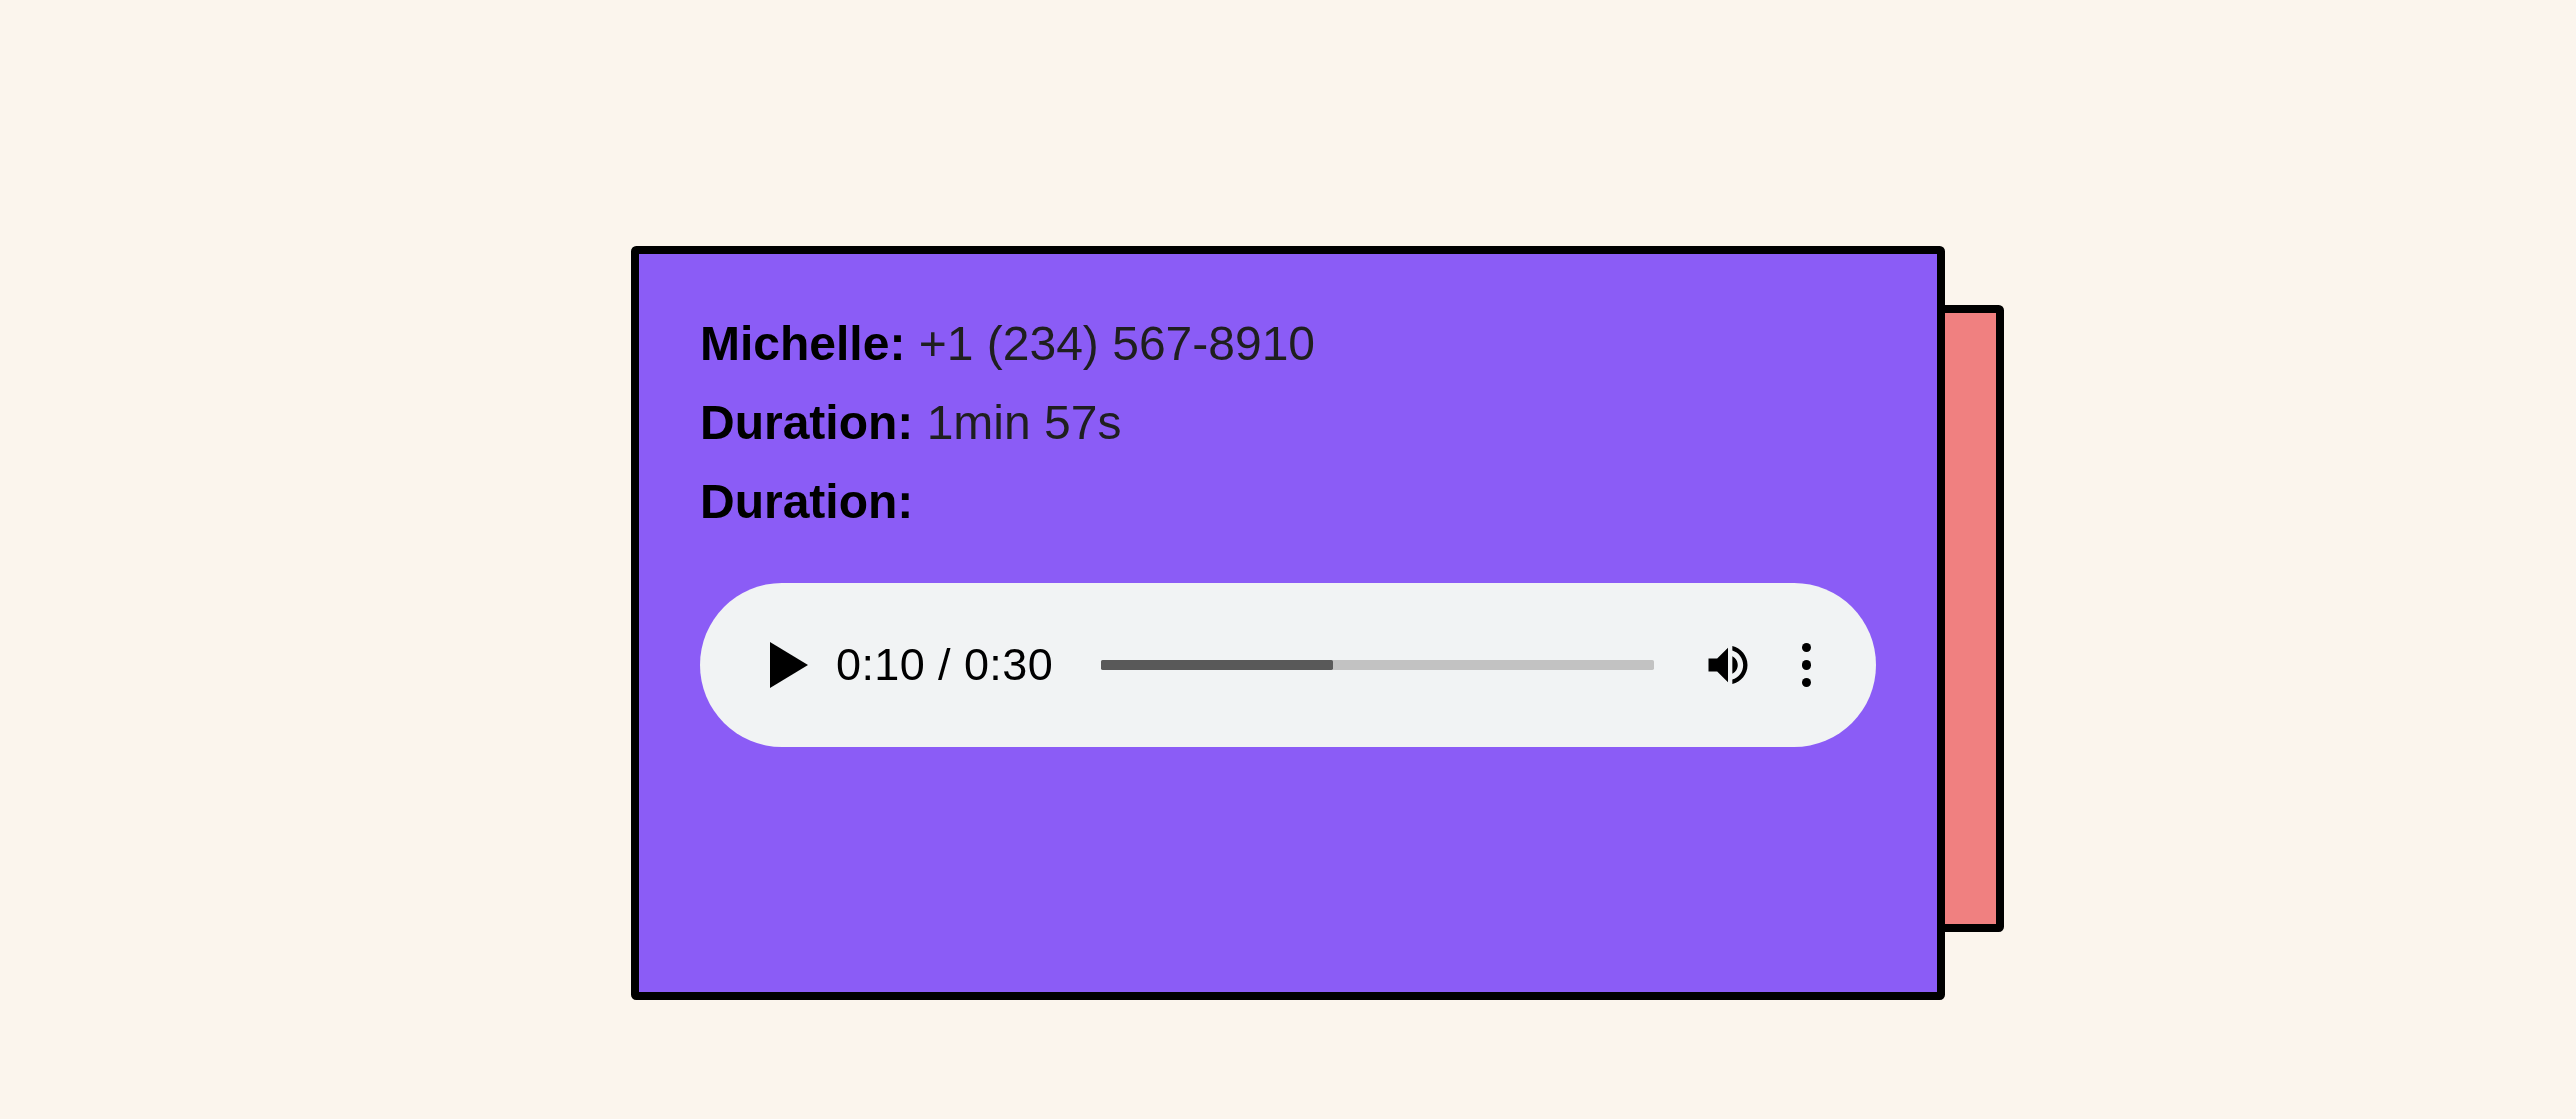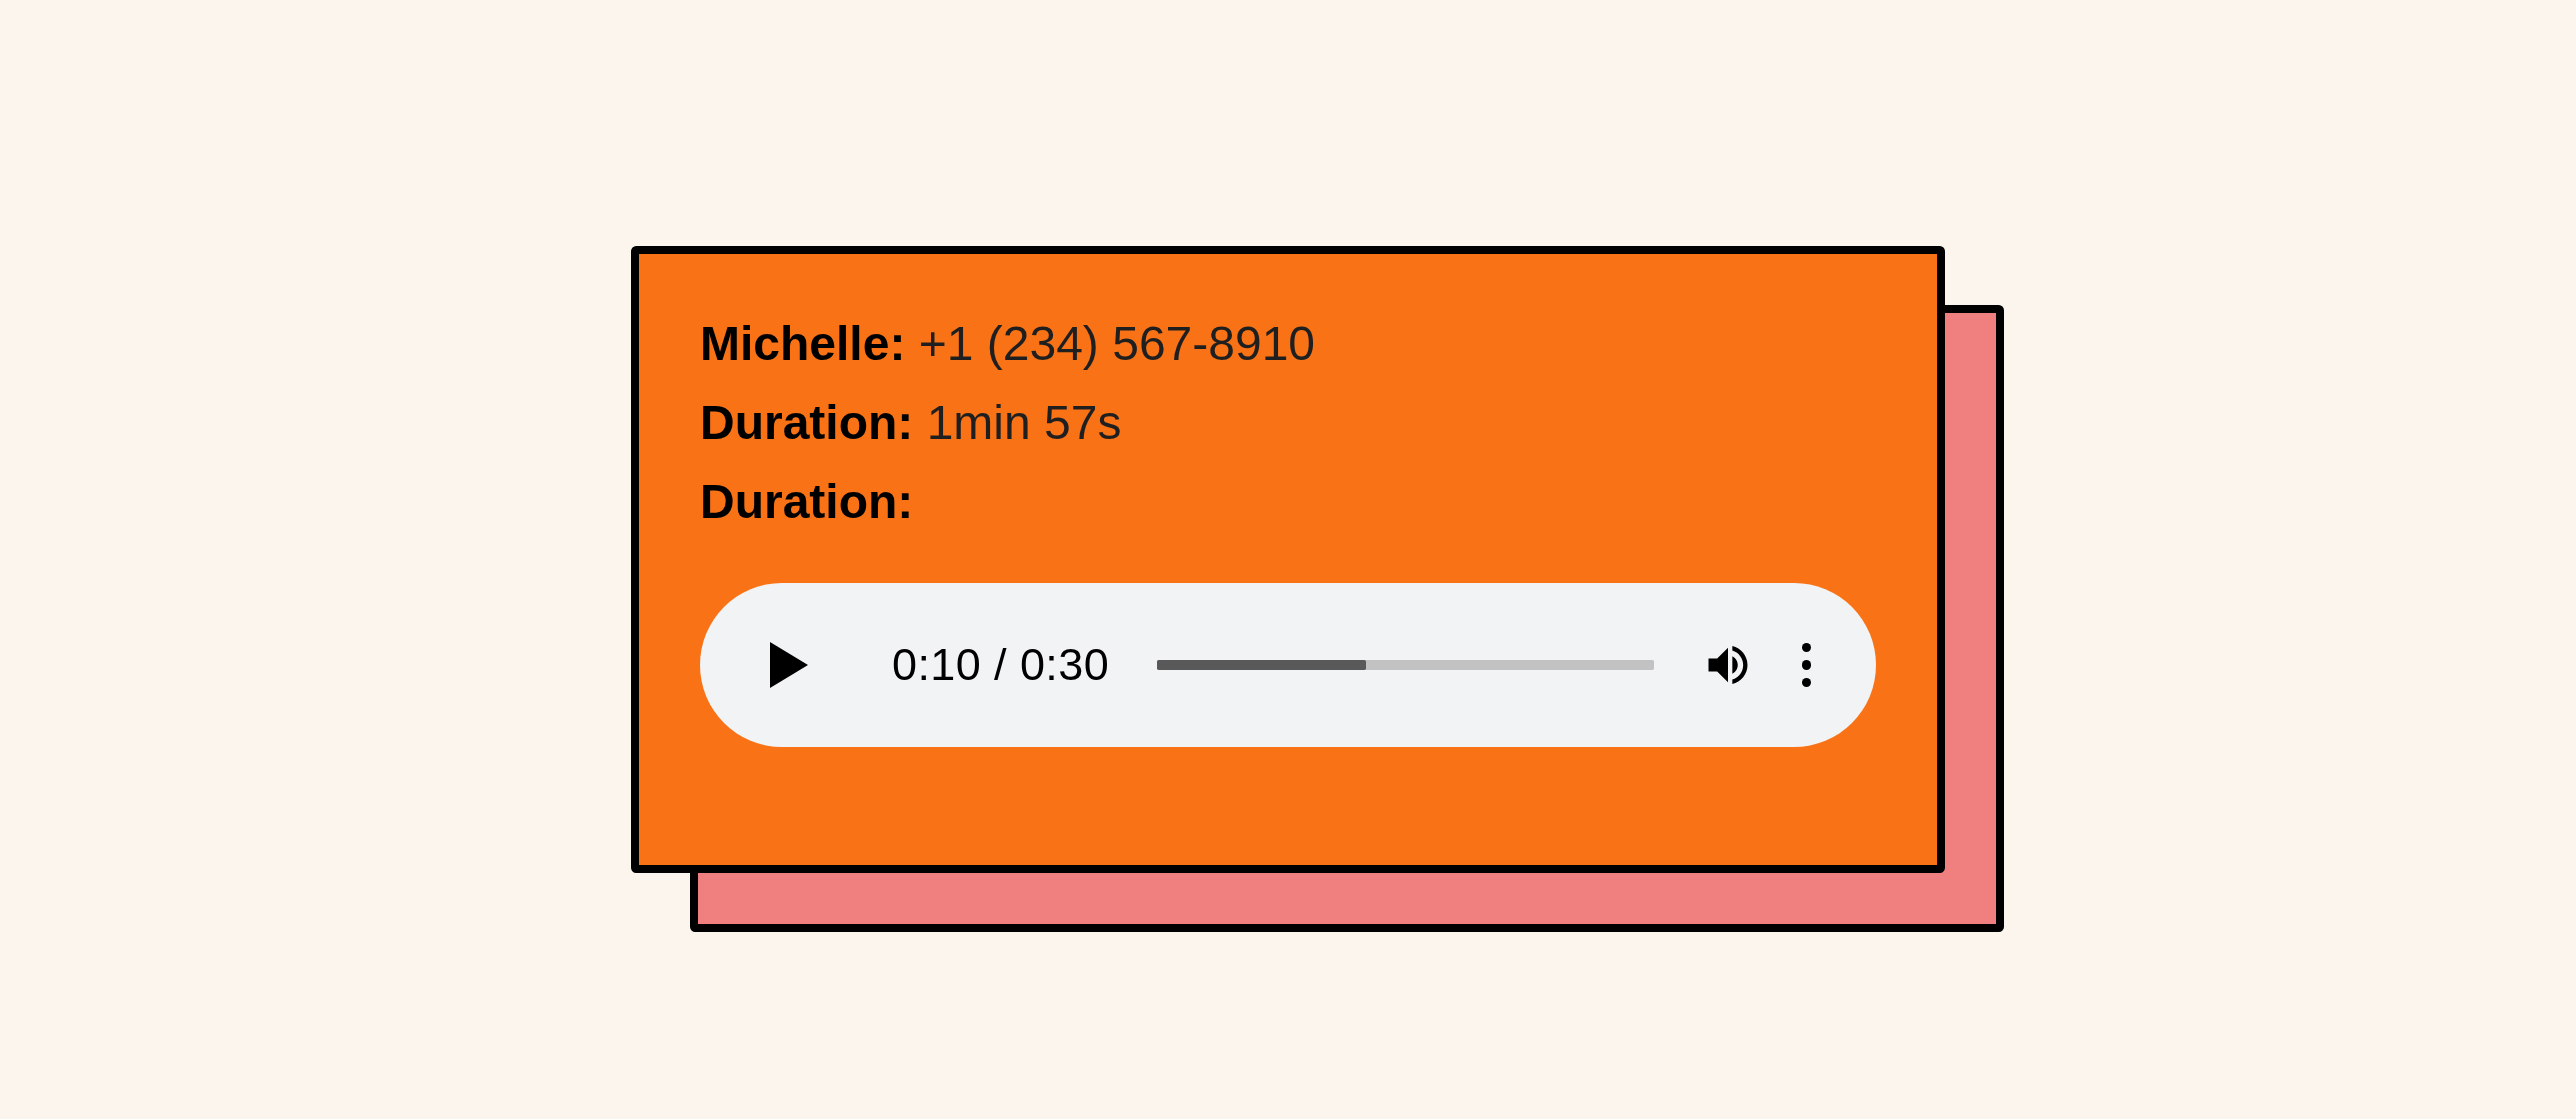--- a/index.html
+++ b/index.html
@@ -29,22 +29,22 @@
       height: 627px;
       background: #f08080;
       border: 8.7px solid #000;
       border-radius: 5.2px;
     }
     .card {
       position: absolute;
       top: 0;
       left: 0;
       width: 1314px;
-      height: 627px;
-      background: #f97316;
+      height: 754px;
+      background: #8b5cf6;
       border: 8.7px solid #000;
       border-radius: 5.2px;
       padding: 54px 61px 44px 61px;
     }
     .info-row {
       font-size: 48px;
       line-height: 1.5;
       color: #1a1a1a;
       margin-bottom: 7px;
     }
@@ -71,21 +71,21 @@
       height: 0;
       border-left: 38px solid #000;
       border-top: 23.5px solid transparent;
       border-bottom: 23.5px solid transparent;
       cursor: pointer;
       flex-shrink: 0;
     }
     .time-display {
       font-size: 45px;
       color: #000;
-      margin-left: 84px;
+      margin-left: 28px;
       flex-shrink: 0;
       letter-spacing: 0.4px;
     }
     .progress-bar {
       flex: 1;
       height: 10.4px;
       background: #c2c2c2;
       margin-left: 48px;
       margin-right: 48px;
       position: relative;

